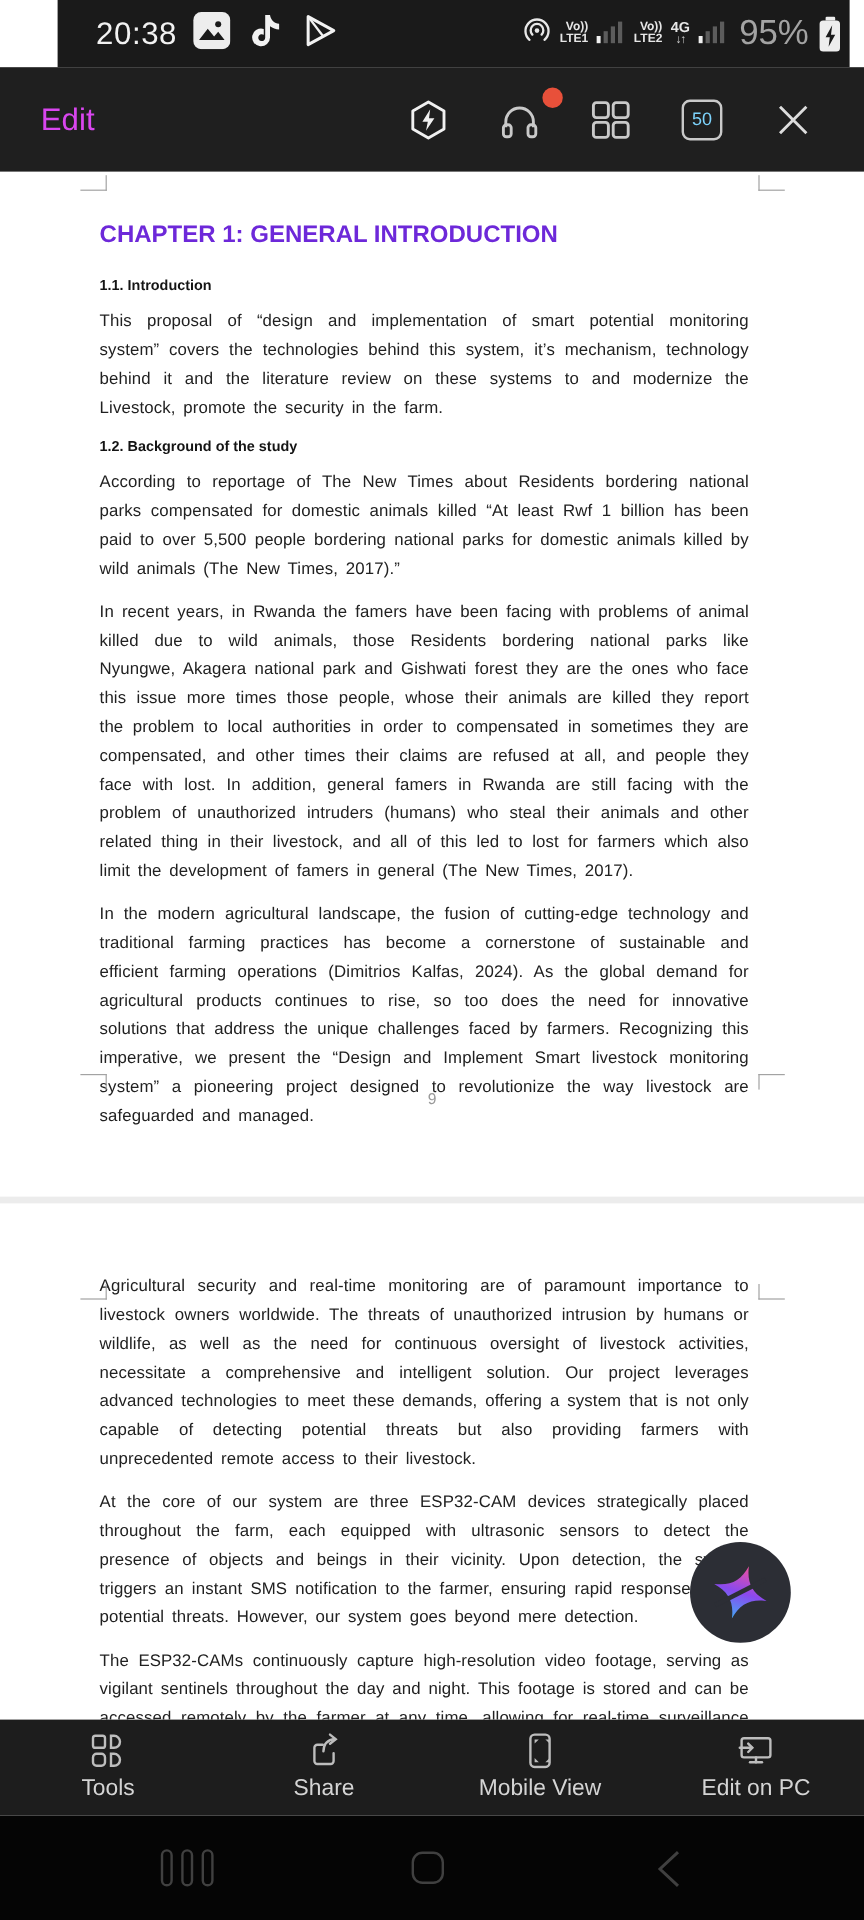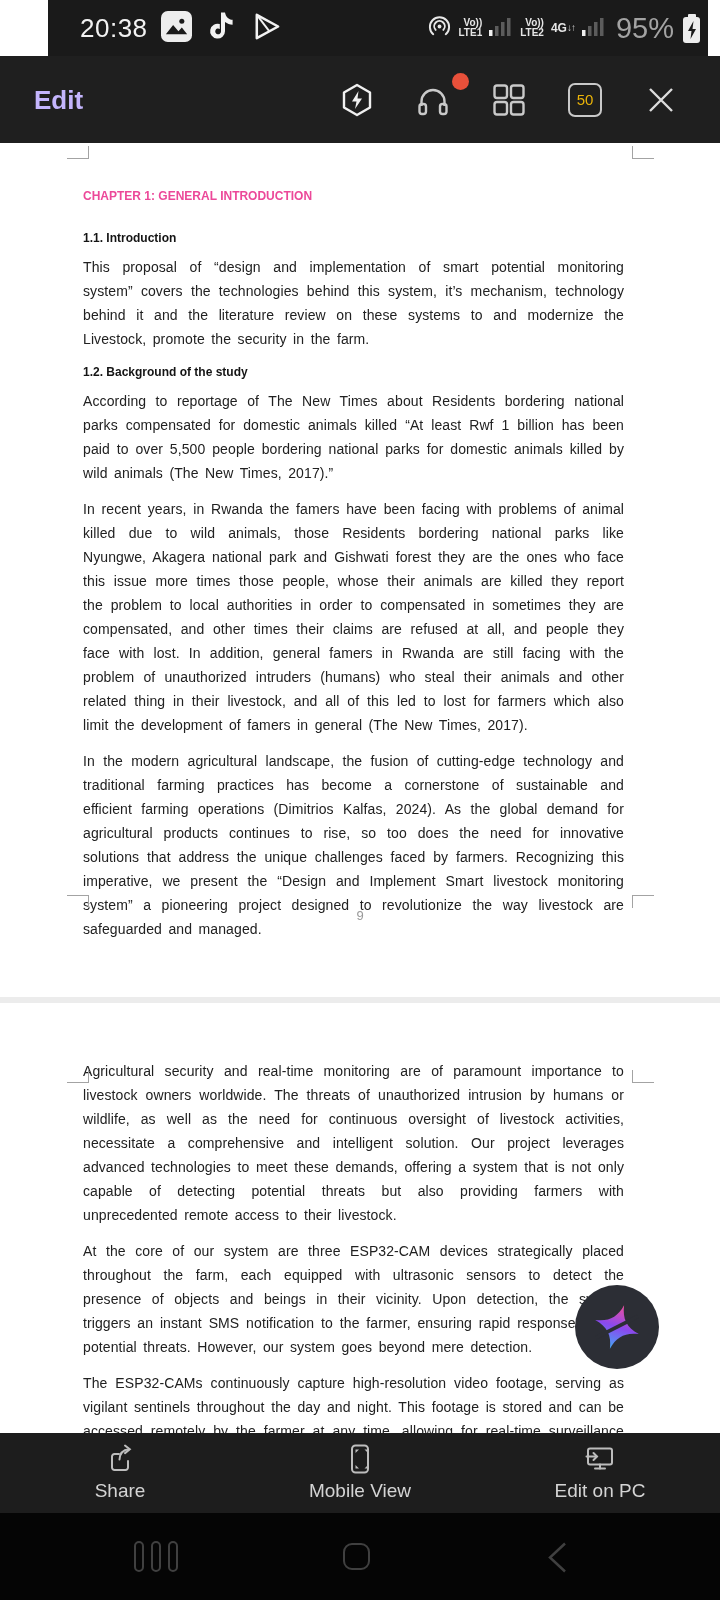--- a/index.html
+++ b/index.html
@@ -8,45 +8,45 @@
     background:#ffffff;font-family:"Liberation Sans",sans-serif;
     -webkit-font-smoothing:antialiased;
   }
   
   .status-bar{position:absolute;top:0;left:0;width:660px;height:56px;background:#1a1a1a;
     display:flex;align-items:center;z-index:30;margin-left:48px;}
   .sb-left{display:flex;align-items:center;gap:13px;padding-left:32px;}
   .sb-time{color:#f2f2f2;font-size:26px;letter-spacing:.5px;}
   .sb-right{margin-left:auto;display:flex;align-items:center;gap:7px;padding-right:8px;}
   .sb-mini{color:#e6e6e6;font-size:10px;line-height:10.5px;font-weight:600;text-align:right;}
-  .sb-4g{display:flex;flex-direction:row;align-items:center;color:#e6e6e6;}
+  .sb-4g{display:flex;flex-direction:column;align-items:center;color:#e6e6e6;}
   .sb-4g .g{font-size:12px;line-height:12px;font-weight:600;}
   .sb-4g .a{font-size:10px;line-height:10px;letter-spacing:-1px;color:#cfcfcf;}
   .sb-pct{color:#a3a3a3;font-size:29px;margin-left:3px;}
   .battery{display:flex;flex-direction:column;align-items:center;margin-left:2px;}
   .battery .nub{width:8px;height:3px;background:#ededed;border-radius:1px 1px 0 0;}
   .battery .body{width:17px;height:26px;background:#ededed;border-radius:3px;display:flex;align-items:center;justify-content:center;}
   
   .app-bar{position:absolute;top:56px;left:0;width:720px;height:87px;background:#1f1f1f;z-index:30;}
-  .ab-title{position:absolute;left:34px;top:50%;transform:translateY(-50%);color:#c4b5fd;font-size:26px;font-weight:bold;}
+  .ab-title{position:absolute;left:34px;top:50%;transform:translateY(-50%);color:#d946ef;font-size:26px;}
   .ab-icons{position:absolute;right:41px;top:0;height:87px;display:flex;align-items:center;gap:40px;}
   .ab-btn{width:36px;height:36px;display:flex;align-items:center;justify-content:center;position:relative;}
-  .badge-50{width:30px;height:30px;border:2.5px solid #c9c9c9;border-radius:7px;color:#eab308;
+  .badge-50{width:30px;height:30px;border:2.5px solid #c9c9c9;border-radius:7px;color:#7dd3fc;
     font-size:15px;display:flex;align-items:center;justify-content:center;}
   .red-dot{position:absolute;top:-9px;right:-18px;width:17px;height:17px;border-radius:50%;}
   
   .doc{position:absolute;top:143px;left:0;width:720px;}
   .page{position:relative;background:#fff;overflow:hidden;}
   .page-9{height:854px;}
   .page-sep{height:6px;background:#ececec;}
   .page-10{height:430px;}
   .content{padding:0 96px 0 83px;color:#212121;}
   .content-9{padding-top:42px;}
   .content-10{padding-top:56px;}
-  .h-chapter{font-size:12px;font-weight:bold;line-height:22px;margin:0 0 20px 0;color:#ec4899;}
+  .h-chapter{font-size:20px;font-weight:bold;line-height:22px;margin:0 0 20px 0;color:#6d28d9;}
   .h-sec{font-size:12px;font-weight:bold;line-height:22px;margin:0 0 6px 0;color:#141414;}
   .para{font-size:14px;line-height:24px;margin:0 0 10px 0;text-align:justify;text-align-last:left;
     word-spacing:2.5px;letter-spacing:.1px;}
   .para.mb12{margin-bottom:12px;}
   .cmark{position:absolute;width:21px;height:12px;}
   .cm-br{border-bottom:1px solid #a3a3a3;border-right:1px solid #a3a3a3;}
   .cm-bl{border-bottom:1px solid #a3a3a3;border-left:1px solid #a3a3a3;}
   .cm-tr{border-top:1px solid #a3a3a3;border-right:1px solid #a3a3a3;}
   .cm-tl{border-top:1px solid #a3a3a3;border-left:1px solid #a3a3a3;}
   .pg-num{position:absolute;top:765px;left:0;width:100%;text-align:center;color:#999;font-size:13px;}
@@ -219,20 +219,29 @@
     </defs>
     <g transform="rotate(18 24 24)">
       <path d="M24,2 C26.5,15 33,21.5 46,24 C33,26.5 26.5,33 24,46 C21.5,33 15,26.5 2,24 C15,21.5 21.5,15 24,2 Z" fill="url(#fabg)"></path>
       <line x1="8" y1="40" x2="40" y2="8" stroke="#2c2e35" stroke-width="3.6"></line>
     </g>
   </svg>
 </div>
 
 <div class="bottom-bar">
   <div class="bb-item">
+    <svg width="30" height="30" viewBox="0 0 30 30" fill="none" stroke="#bdbdbd" stroke-width="2">
+        <rect x="2.5" y="2.5" width="10" height="10" rx="2"></rect>
+        <path d="M17.5,2.5 h2.5 a5,5 0 0 1 0,10 h-2.5 z"></path>
+        <rect x="2.5" y="17.5" width="10" height="10" rx="3"></rect>
+        <path d="M17.5,17.5 h2.5 a5,5 0 0 1 0,10 h-2.5 z"></path>
+      </svg>
+    <span class="bb-label">Tools</span>
+  </div>
+  <div class="bb-item">
     <svg width="30" height="30" viewBox="0 0 30 30" fill="none" stroke="#bdbdbd" stroke-width="2" stroke-linecap="round">
         <path d="M23,17 v6.5 a2.5,2.5 0 0 1 -2.5,2.5 h-11 a2.5,2.5 0 0 1 -2.5,-2.5 v-11 a2.5,2.5 0 0 1 2.5,-2.5 h4.5"></path>
         <path d="M14.5,15.5 c0.3,-6.5 4,-9.8 9.5,-10.3"></path>
         <path d="M20,1.5 l4.8,3.8 -4.8,3.8"></path>
       </svg>
     <span class="bb-label">Share</span>
   </div>
   <div class="bb-item">
     <svg width="30" height="30" viewBox="0 0 30 30" fill="none" stroke="#bdbdbd" stroke-width="2">
         <rect x="7" y="1.5" width="16" height="27" rx="3.5"></rect>

